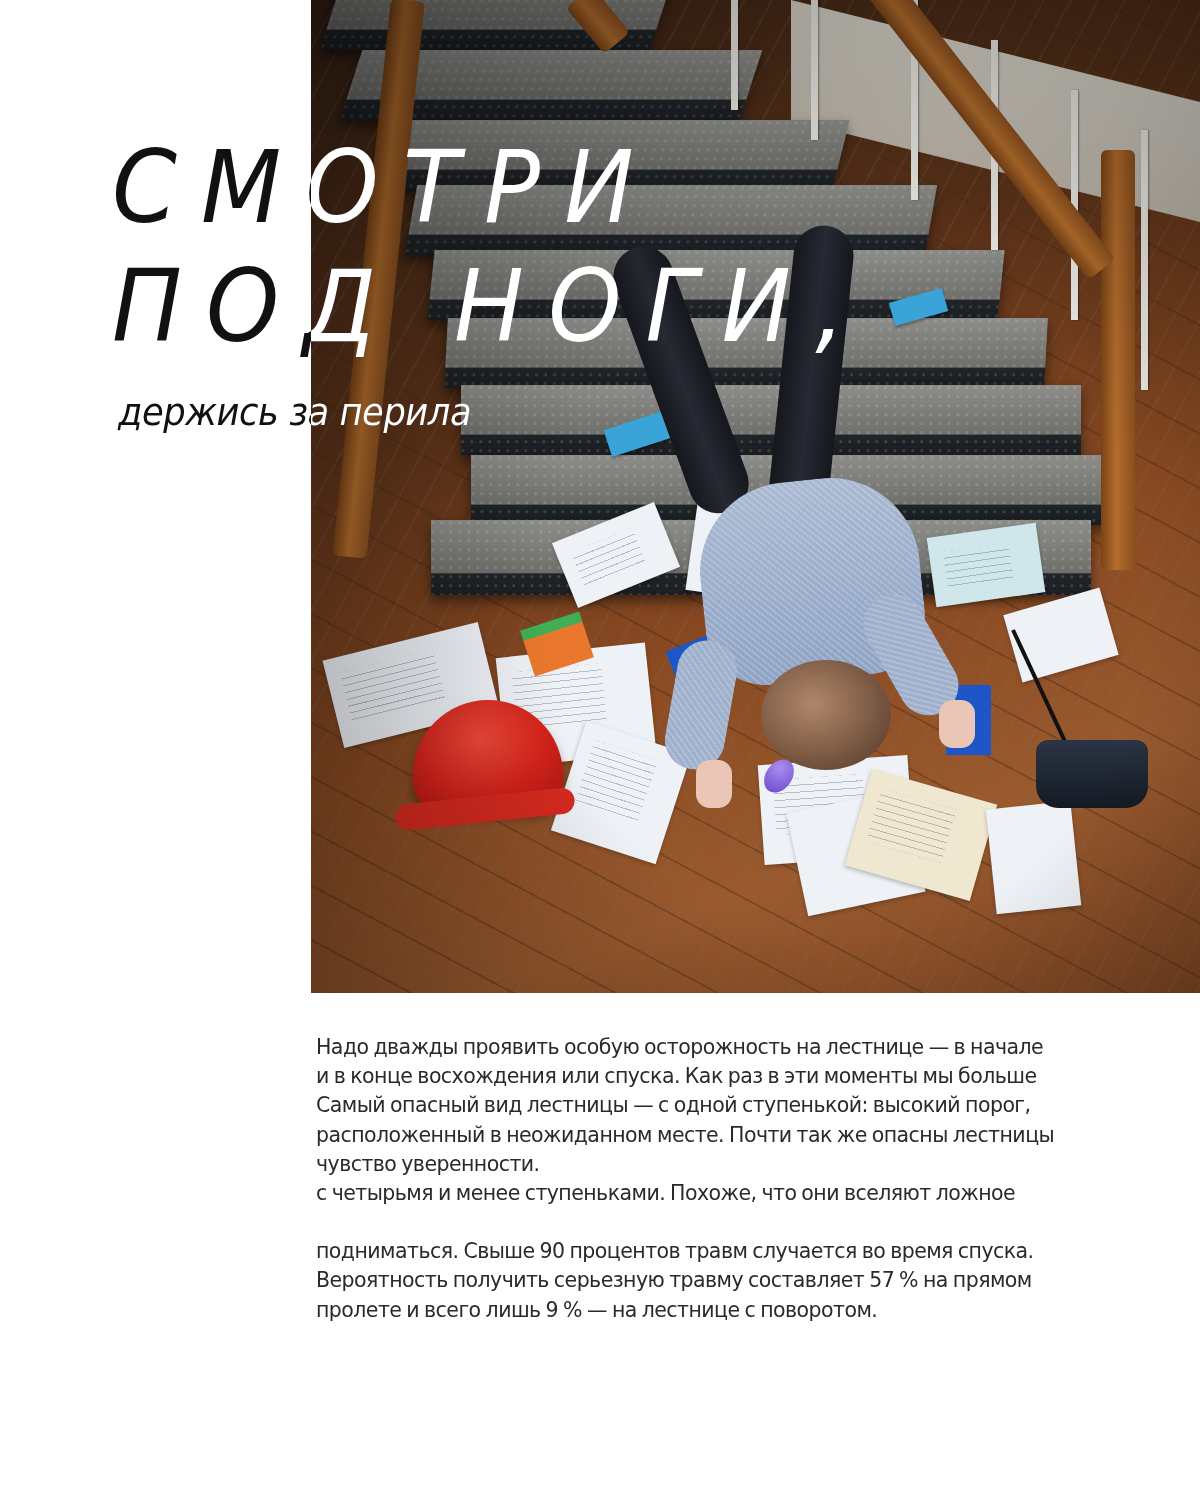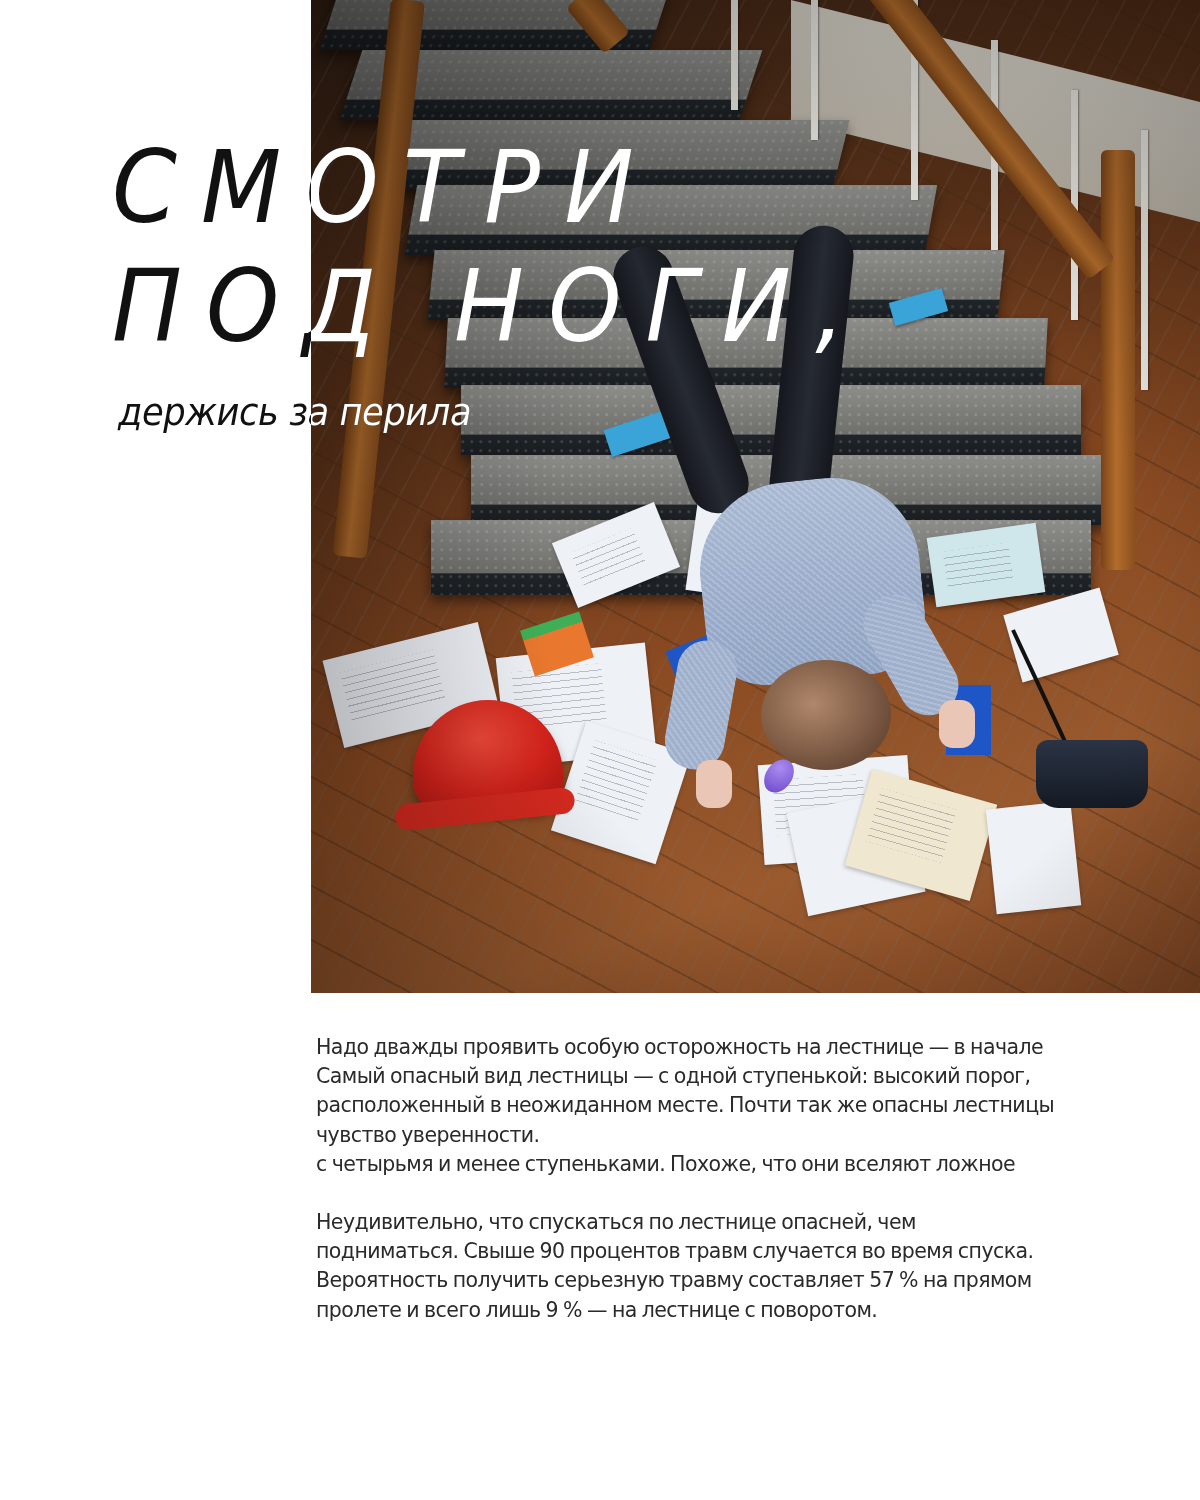--- a/index.html
+++ b/index.html
@@ -201,24 +201,24 @@
   <div class="headline-layer on-photo">
     <h1 class="title-line l1">СМОТРИ</h1>
     <h1 class="title-line l2">ПОД НОГИ,</h1>
     <p class="subtitle">держись за перила</p>
   </div>
 </div>
 
 <div class="article">
   <p>
     <span class="ln">Надо дважды проявить особую осторожность на лестнице — в начале</span>
+    <span class="ln">и в конце восхождения или спуска. Как раз в эти моменты мы больше</span>
     <span class="ln">Самый опасный вид лестницы — с одной ступенькой: высокий порог,</span>
     <span class="ln">расположенный в неожиданном месте. Почти так же опасны лестницы</span>
     <span class="ln">чувство уверенности.</span>
     <span class="ln">с четырьмя и менее ступеньками. Похоже, что они вселяют ложное</span>
   </p>
   <p>
-    <span class="ln">Неудивительно, что спускаться по лестнице опасней, чем</span>
     <span class="ln">подниматься. Свыше 90 процентов травм случается во время спуска.</span>
     <span class="ln">Вероятность получить серьезную травму составляет 57 % на прямом</span>
     <span class="ln">пролете и всего лишь 9 % — на лестнице с поворотом.</span>
   </p>
 </div>
 
 </body></html>

